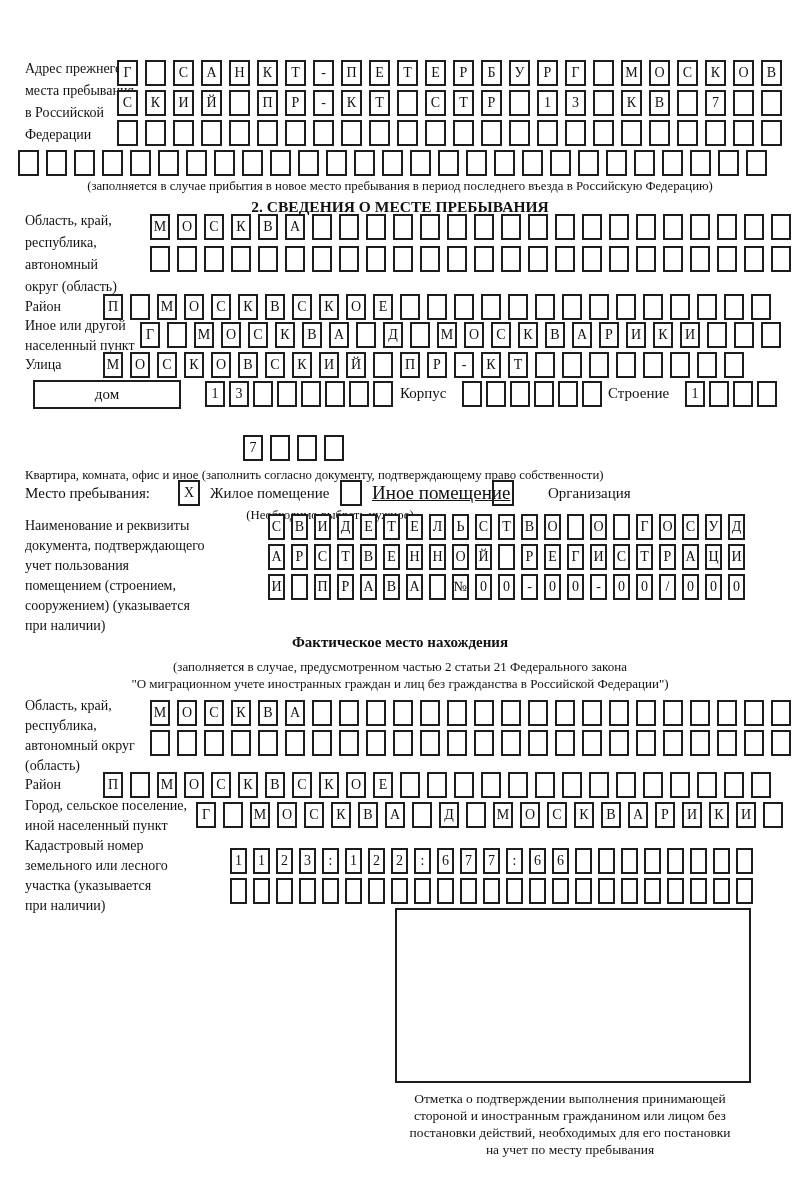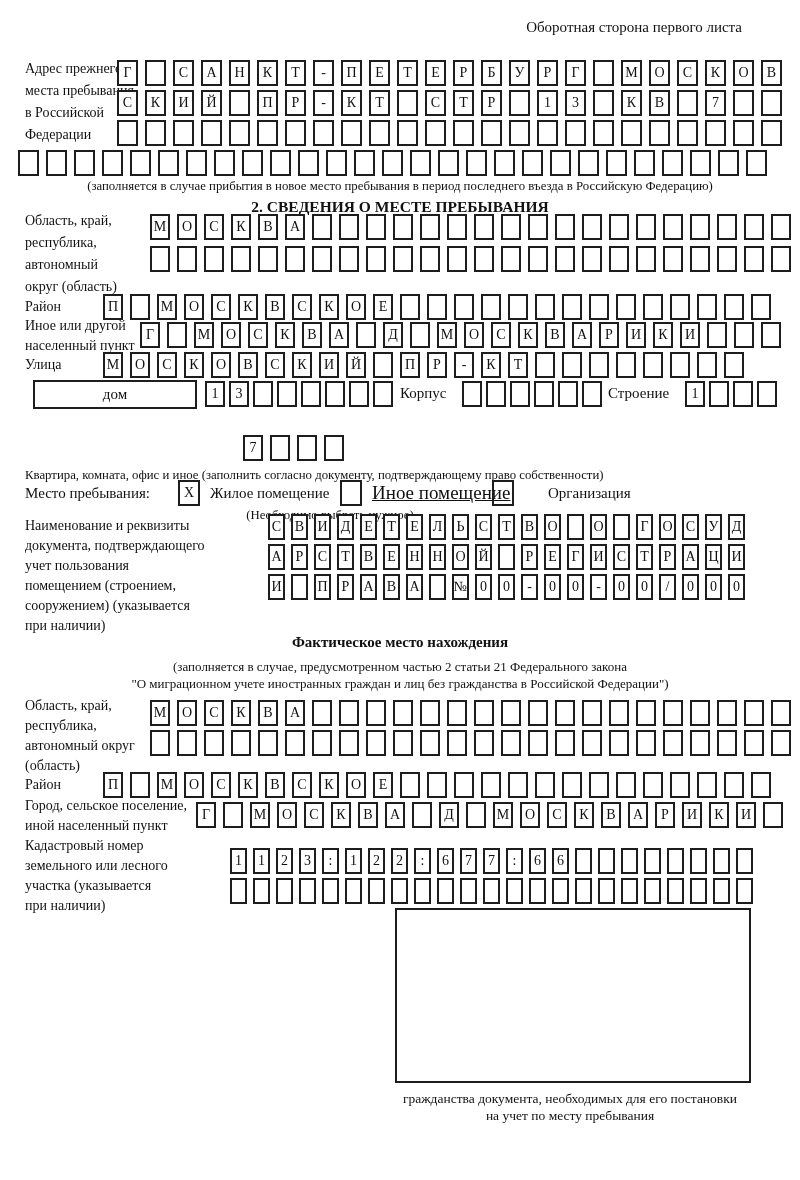--- a/index.html
+++ b/index.html
@@ -26,21 +26,20 @@
            display:flex;align-items:center;justify-content:center;font-size:15px;}
   .checkbox{box-sizing:border-box;width:22px;height:26px;border:2px solid #1d1d1d;
             display:flex;align-items:center;justify-content:center;font-size:14px;}
   .bigbox{box-sizing:border-box;border:2px solid #1d1d1d;background:#fff;}
 </style>
 </head>
 <body>
 
 <div class="page">
 
-  <div class="abs lbl" style="top:16px;right:58px;font-size:15px;">Оборотная сторона первого листа</div>
 
   <div class="abs" style="left:25px;top:58px;">
     <div class="lbl">Адрес прежнего</div>
     <div class="lbl">места пребывания</div>
     <div class="lbl">в Российской</div>
     <div class="lbl">Федерации</div>
   </div>
   <div class="abs cellrow ca" style="left:117px;top:60px;">
       <span class="cell">Г</span>
       <span class="cell"></span>
@@ -292,21 +291,21 @@
       <span class="cell"></span>
       <span class="cell"></span>
       <span class="cell"></span>
       <span class="cell"></span>
       <span class="cell"></span>
       <span class="cell"></span>
       <span class="cell"></span>
       <span class="cell"></span>
     </div>
 
-  <div class="abs widebox" style="left:33px;top:380px;width:164px;">дом</div>
+  <div class="abs widebox" style="left:33px;top:380px;width:148px;">дом</div>
   <div class="abs cellrow ch" style="left:205px;top:381px;">
       <span class="cell">1</span>
       <span class="cell">3</span>
       <span class="cell"></span>
       <span class="cell"></span>
       <span class="cell"></span>
       <span class="cell"></span>
       <span class="cell"></span>
       <span class="cell"></span>
     </div>
@@ -595,17 +594,19 @@
       <span class="cell"></span>
       <span class="cell"></span>
       <span class="cell"></span>
       <span class="cell"></span>
       <span class="cell"></span>
       <span class="cell"></span>
     </div>
 
   <div class="abs bigbox" style="left:395px;top:908px;width:356px;height:175px;"></div>
   <div class="abs" style="left:355px;top:1090px;width:430px;text-align:center;font-size:13.5px;line-height:17px;">
-    <div>гражданства документа, необходимых для его постановки</div>
+    <div>Отметка о подтверждении выполнения принимающей</div>
+    <div>стороной и иностранным гражданином или лицом без</div>
+    <div>постановки действий, необходимых для его постановки</div>
     <div>на учет по месту пребывания</div>
   </div>
 
 </div>
 
 </body></html>

